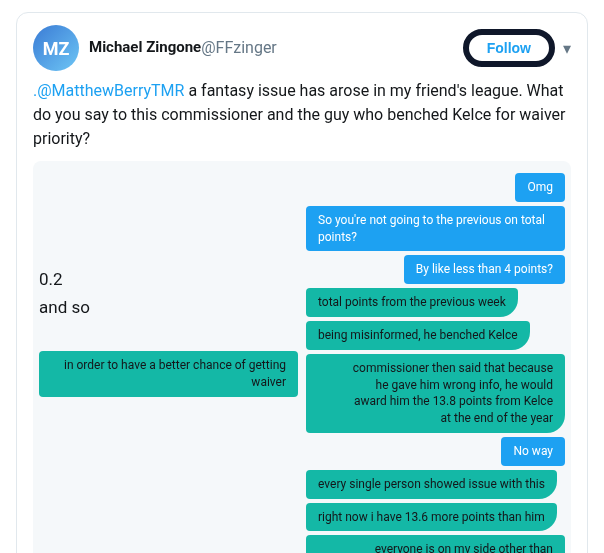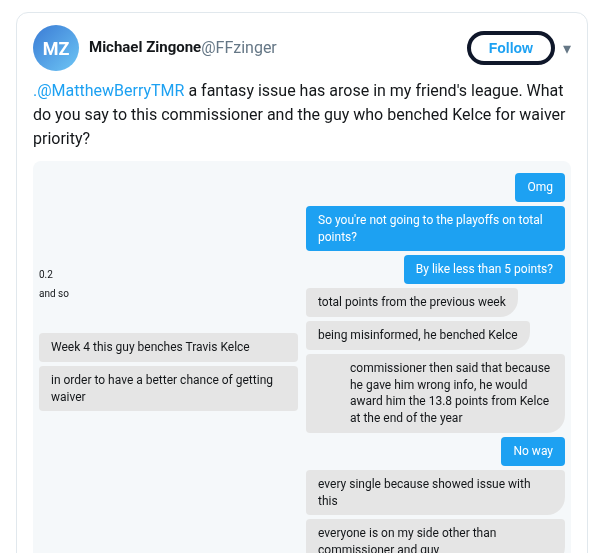--- a/index.html
+++ b/index.html
@@ -75,21 +75,21 @@
       line-height: 1.2;
     }
 
     .tweet-header-right {
       display: flex;
       align-items: center;
       gap: 8px;
     }
 
     .follow-btn {
-      border: 4px solid #0f172a;
+      border: 6px solid #0f172a;
       background: #fff;
       color: #1da1f2;
       border-radius: 999px;
       padding: 5px 18px;
       font-size: 14px;
       font-weight: 600;
       cursor: pointer;
     }
 
     .chevron-icon {
@@ -131,27 +131,28 @@
       word-wrap: break-word;
     }
 
     .bubble-blue {
       background: #1da1f2;
       color: #fff;
       border-bottom-right-radius: 4px;
     }
 
     .bubble-gray {
-      background: #e5e5e5;
+      background: #14b8a6;
       color: #14171a;
       border-bottom-left-radius: 4px;
+      text-align: right;
     }
 
     .text-label {
-      font-size: 10px;
+      font-size: 17px;
       color: #14171a;
       padding: 2px 0;
     }
   </style>
 </head>
 <body>
 
 <div class="tweet-container">
 
   <div class="tweet-header">
@@ -178,33 +179,33 @@
 
     <div style="display:flex;flex-direction:column;gap:4px;padding:4px 0;">
 
       <div style="height:90px;"></div>
 
       <span class="text-label">0.2</span>
       <span class="text-label">and so</span>
 
       <div style="height:24px;"></div>
 
-      <div class="bubble bubble-gray">Week 4 this guy benches Travis Kelce</div>
       <div class="bubble bubble-gray">in order to have a better chance of getting waiver</div>
     </div>
 
     <div style="display:flex;flex-direction:column;gap:4px;padding:4px 0;align-items:flex-end;">
       <div class="bubble bubble-blue">Omg</div>
-      <div class="bubble bubble-blue">So you're not going to the playoffs on total points?</div>
-      <div class="bubble bubble-blue">By like less than 5 points?</div>
+      <div class="bubble bubble-blue">So you're not going to the previous on total points?</div>
+      <div class="bubble bubble-blue">By like less than 4 points?</div>
 
       <div class="bubble bubble-gray" style="align-self:flex-start;border-bottom-left-radius:4px;border-bottom-right-radius:18px;">total points from the previous week</div>
       <div class="bubble bubble-gray" style="align-self:flex-start;border-bottom-left-radius:4px;border-bottom-right-radius:18px;">being misinformed, he benched Kelce</div>
       <div class="bubble bubble-gray" style="align-self:flex-start;border-bottom-left-radius:4px;border-bottom-right-radius:18px;padding-left:44px;">commissioner then said that because he gave him wrong info, he would award him the 13.8 points from Kelce at the end of the year</div>
 
       <div class="bubble bubble-blue">No way</div>
 
-      <div class="bubble bubble-gray" style="align-self:flex-start;border-bottom-left-radius:4px;border-bottom-right-radius:18px;">every single because showed issue with this</div>
+      <div class="bubble bubble-gray" style="align-self:flex-start;border-bottom-left-radius:4px;border-bottom-right-radius:18px;">every single person showed issue with this</div>
+      <div class="bubble bubble-gray" style="align-self:flex-start;border-bottom-left-radius:4px;border-bottom-right-radius:18px;">right now i have 13.6 more points than him</div>
       <div class="bubble bubble-gray" style="align-self:flex-start;border-bottom-left-radius:4px;border-bottom-right-radius:18px;">everyone is on my side other than commissioner and guy</div>
     </div>
   </div>
 
 </div>
 
 </body></html>

